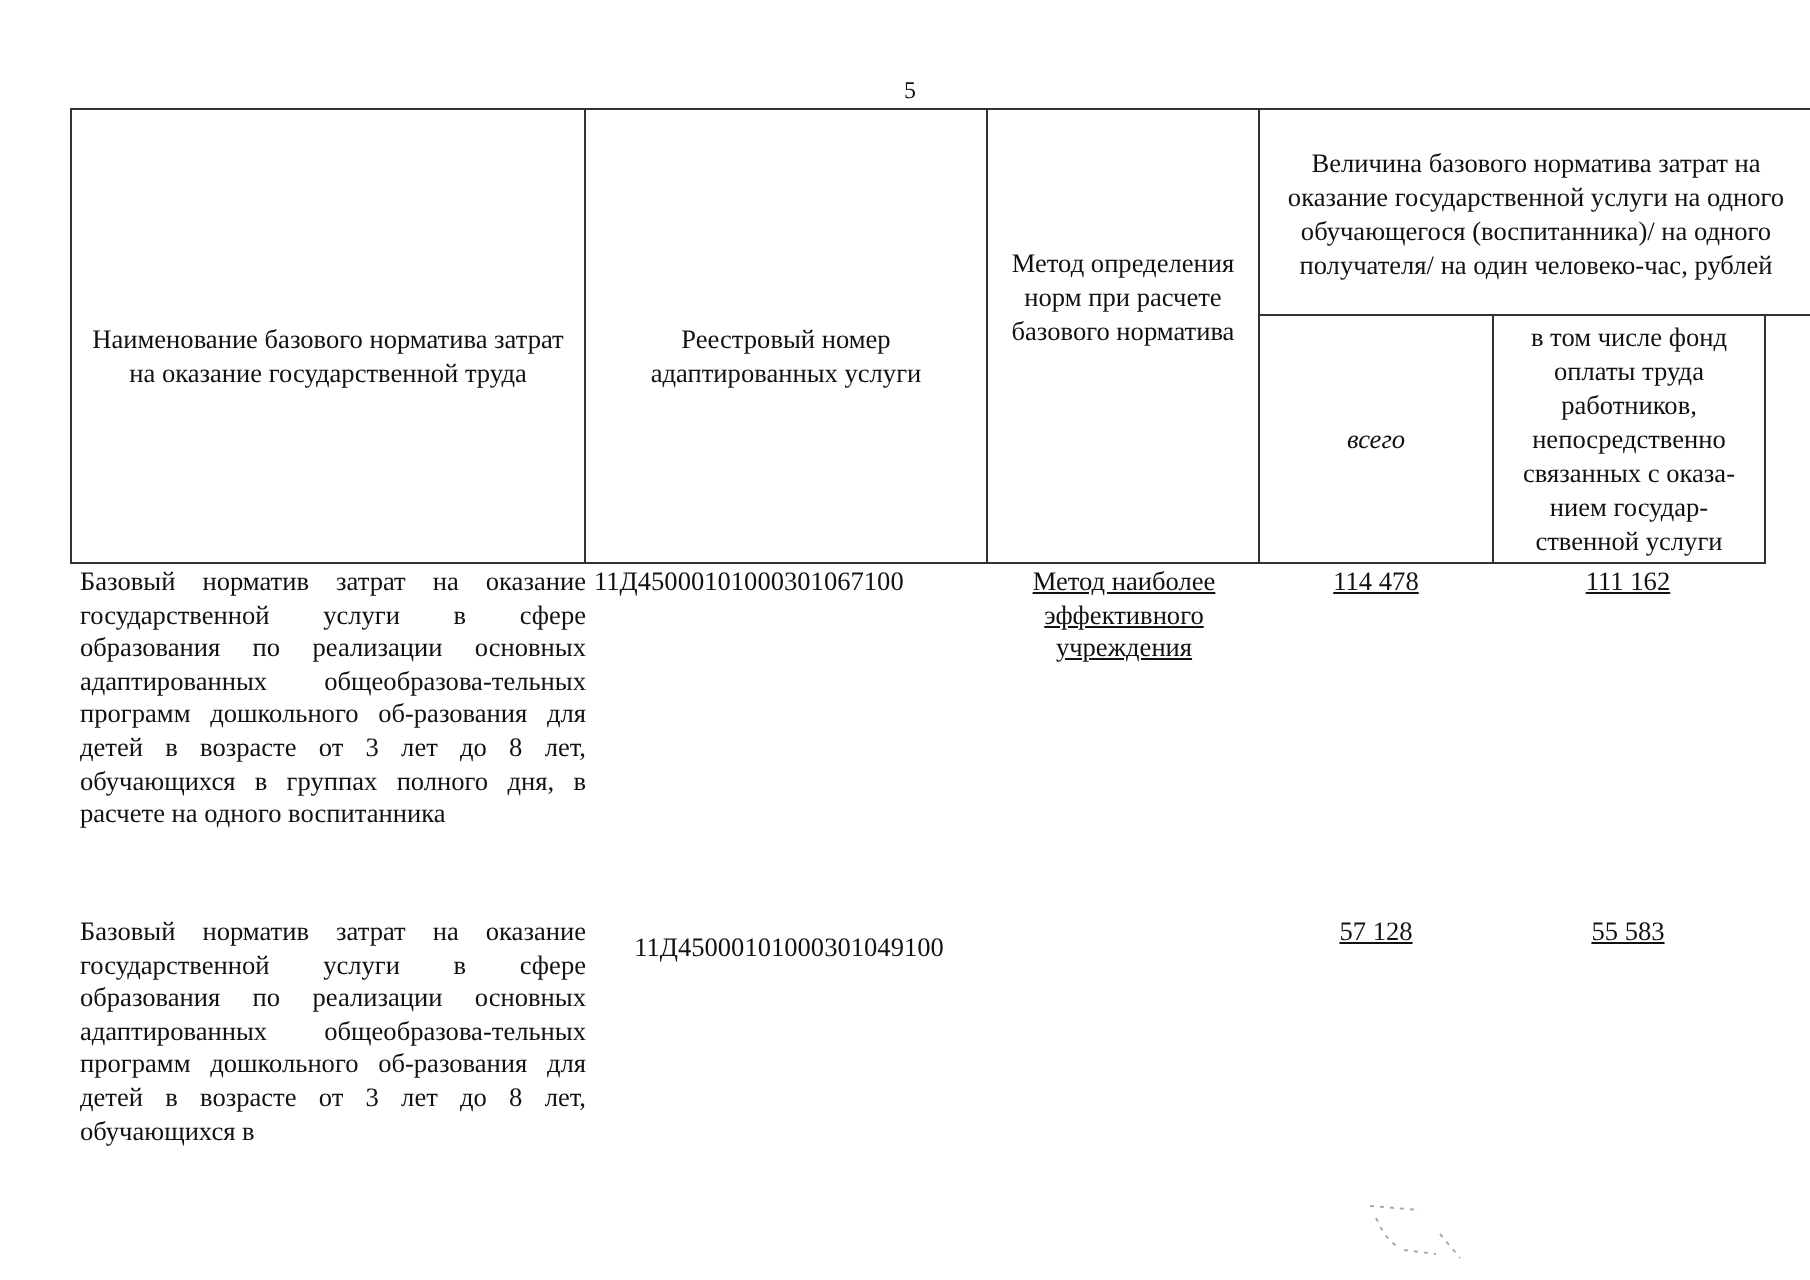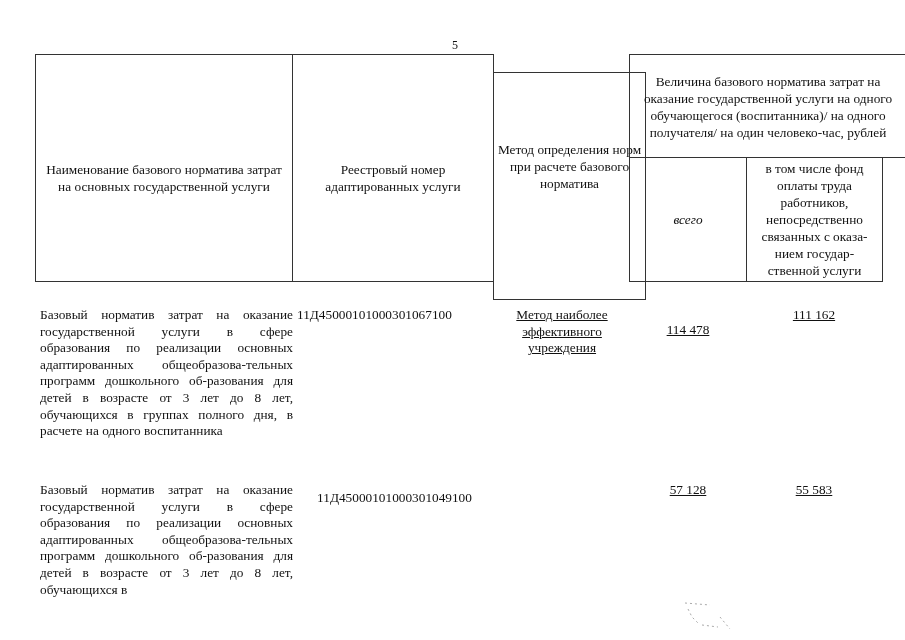--- a/index.html
+++ b/index.html
@@ -1,53 +1,53 @@
 <!DOCTYPE html>
 <html><head>
 <meta charset="utf-8">
 <style>
   html, body { margin:0; padding:0; background:#ffffff; }
   body { width:905px; height:640px; position:relative; overflow:hidden;
          font-family:"Liberation Serif","DejaVu Serif",serif; color:#111; font-size:13.3px; }
   .page-num { position:absolute; left:440px; top:38px; width:30px; text-align:center; font-size:12px; }
   .hdr { position:absolute; border:1px solid #333; box-sizing:border-box; display:flex;
          align-items:center; justify-content:center; text-align:center; line-height:17px; padding:0 3px; }
-  .cell { position:absolute; line-height:16.6px;margin-top:24px; }
+  .cell { position:absolute; line-height:16.6px; }
   .just { text-align:justify; text-align-last:left; }
   .center { text-align:center;text-decoration:underline; }
   .stamp { position:absolute; left:680px; top:595px; width:70px; height:40px; }
 </style>
 </head>
 <body>
 
 <div class="page-num">5</div>
 
 <div class="hdr" style="left:35px; top:54px; width:258px; height:228px;">
-  <span style="padding-top:20px;">Наименование базового норматива затрат на основных государственной услуги</span>
+  <span style="padding-top:20px;">Наименование базового норматива затрат на оказание государственной труда</span>
 </div>
 <div class="hdr" style="left:292px; top:54px; width:202px; height:228px;">
   <span style="padding:20px 20px 0;">Реестровый номер адаптированных услуги</span>
 </div>
-<div class="hdr" style="left:493px; top:72px; width:153px; height:228px;">
+<div class="hdr" style="left:493px; top:54px; width:137px; height:228px;">
   <span style="padding-bottom:40px;">Метод определения норм при расчете базового норматива</span>
 </div>
 <div class="hdr" style="left:629px; top:54px; width:278px; height:104px;">
   <span style="padding-top:2px;">Величина базового норматива затрат на оказание государственной услуги на одного обучающегося (воспитанника)/ на одного получателя/ на один человеко-час, рублей</span>
 </div>
 <div class="hdr" style="left:629px; top:157px; width:118px; height:125px;font-style:italic;">
   <span>всего</span>
 </div>
 <div class="hdr" style="left:746px; top:157px; width:137px; height:125px; padding:0 2px;align-items:center;">
   <span>в том числе фонд оплаты труда работников, непосредственно связанных с оказа-нием государ-ственной услуги</span>
 </div>
 
 <div class="cell just" style="left:40px; top:283px; width:253px;">Базовый норматив затрат на оказание государственной услуги в сфере образования по реализации основных адаптированных общеобразова-тельных программ дошкольного об-разования для детей в возрасте от 3 лет до 8 лет, обучающихся в группах полного дня, в расчете на одного воспитанника</div>
 <div class="cell" style="left:297px; top:283px; width:195px;">11Д45000101000301067100</div>
 <div class="cell center" style="left:497px; top:283px; width:130px;">Метод наиболее эффективного учреждения</div>
-<div class="cell center" style="left:632px; top:298px; width:112px;">114 478</div>
+<div class="cell center" style="left:632px; top:283px; width:112px;">114 478</div>
 <div class="cell center" style="left:748px; top:283px; width:132px;">111 162</div>
 
 <div class="cell just" style="left:40px; top:458px; width:253px;">Базовый норматив затрат на оказание государственной услуги в сфере образования по реализации основных адаптированных общеобразова-тельных программ дошкольного об-разования для детей в возрасте от 3 лет до 8 лет, обучающихся в</div>
 <div class="cell" style="left:297px; top:466px; width:195px;text-align:center;">11Д45000101000301049100</div>
 <div class="cell center" style="left:497px; top:458px; width:130px;"></div>
 <div class="cell center" style="left:632px; top:458px; width:112px;">57 128</div>
 <div class="cell center" style="left:748px; top:458px; width:132px;">55 583</div>
 
 <svg class="stamp" viewBox="0 0 70 40">
   <path d="M5 8 L30 10 M8 14 L12 22 L18 28 M22 30 L38 32 M40 22 L50 34" stroke="#aaa" stroke-width="1" fill="none" stroke-dasharray="2 3"></path>

